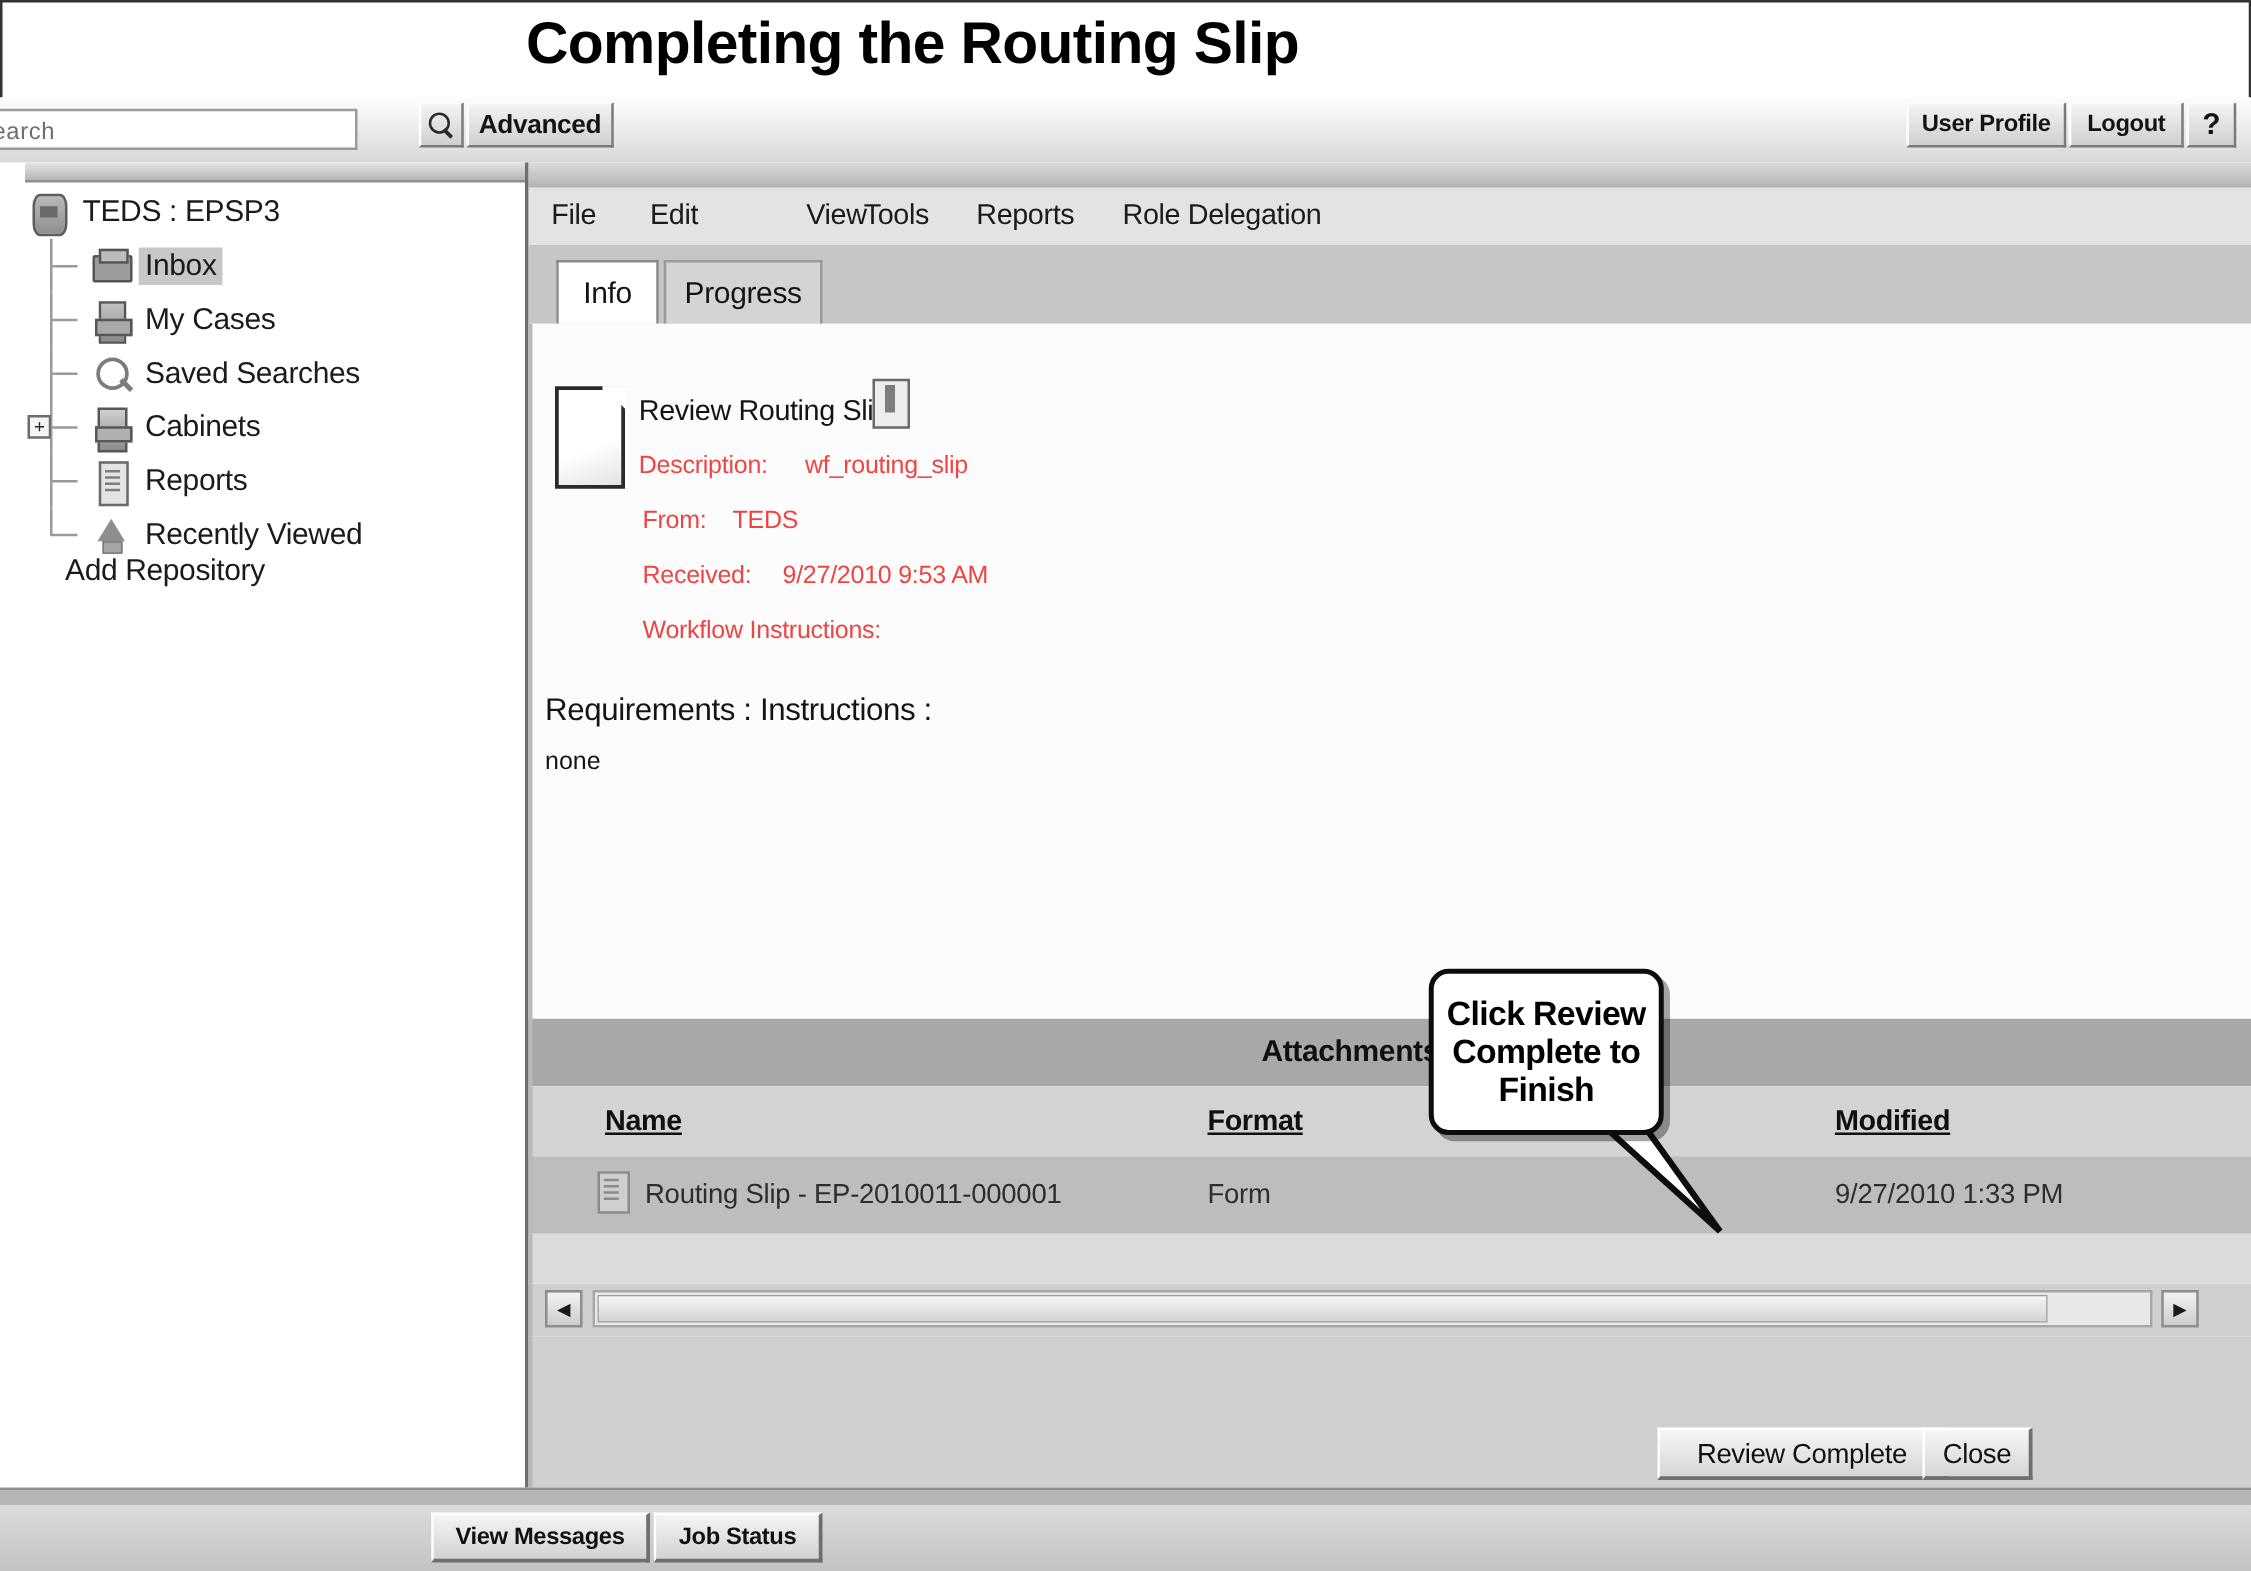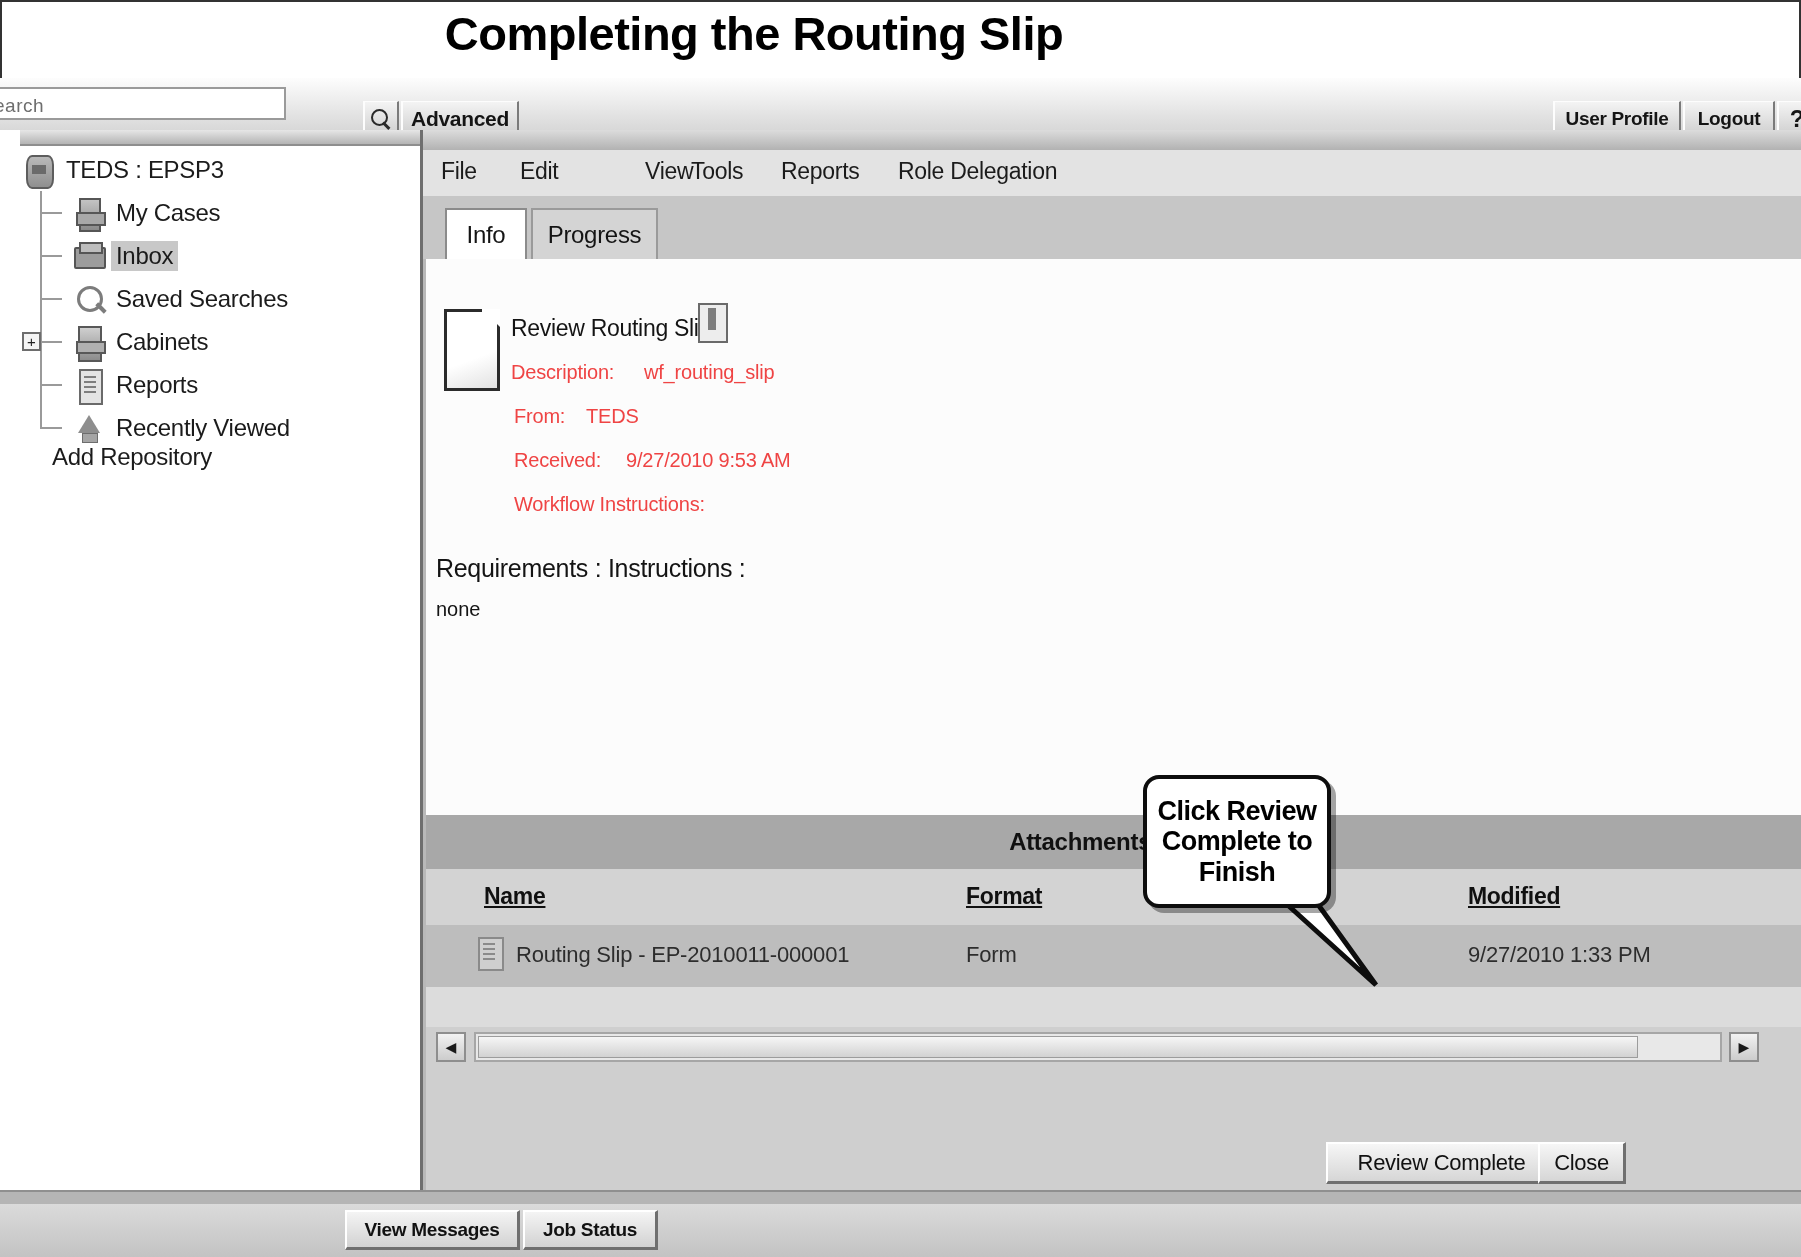--- a/index.html
+++ b/index.html
@@ -3,21 +3,20 @@
 <meta charset="utf-8">
 <style>
   html,body{margin:0;padding:0;background:#ffffff;}
   body{width:1801px;height:1257px;font-family:"Liberation Sans",sans-serif;color:#000;overflow:hidden;position:relative;}
 
   
   .slide-title{
     position:absolute;left:0;top:6px;width:1460px;text-align:center;
     font-size:47px;font-weight:bold;letter-spacing:-0.5px;
     font-family:"Liberation Sans",sans-serif;
-    margin-left:24px;
   }
 
   
   .app-window{
     position:absolute;left:0;top:78px;width:1801px;height:1179px;
     background:#ffffff;
   }
 
   
   .toolbar{
@@ -27,27 +26,27 @@
   }
   .search-box{
     position:absolute;left:-14px;top:9px;width:300px;height:33px;
     background:#ffffff;border:2px solid #9a9a9a;box-sizing:border-box;
   }
   .search-box .ph{
     position:absolute;left:6px;top:6px;font-size:19px;color:#6e6e6e;
     font-family:"Liberation Sans",sans-serif;letter-spacing:0.5px;
   }
   .tb-btn{
-    position:absolute;top:23px;height:36px;box-sizing:border-box;
+    position:absolute;top:4px;height:36px;box-sizing:border-box;
     background:linear-gradient(#f4f4f4,#cfcfcf);
     border-left:2px solid #fdfdfd;border-top:1px solid #fdfdfd;
     border-right:2px solid #7a7a7a;border-bottom:2px solid #7a7a7a;
     display:flex;align-items:center;justify-content:center;
     font-size:19px;font-weight:bold;color:#141414;
-    font-family:"Liberation Sans",sans-serif;letter-spacing:-0.3px;margin-left:28px;
+    font-family:"Liberation Sans",sans-serif;letter-spacing:-0.3px;
   }
   .search-icon-btn{left:335px;width:36px;}
   .adv-btn{left:373px;width:118px;font-size:21px;}
   .up-btn{left:1525px;width:128px;}
   .logout-btn{left:1655px;width:92px;}
   .help-btn{left:1749px;width:40px;font-size:24px;}
   .mag{position:relative;width:20px;height:20px;}
   .mag .lens{position:absolute;left:0;top:0;width:13px;height:13px;border:2px solid #2a2a2a;border-radius:50%;}
   .mag .hdl{position:absolute;left:12px;top:12px;width:9px;height:3px;background:#2a2a2a;transform:rotate(45deg);transform-origin:left center;}
 
@@ -292,40 +291,40 @@
       <div class="tree">
 
         <div class="tree-row">
           <div class="tree-indent tree-indent-root"></div>
           <div class="ticon">
               <span class="ic-repo"></span>
             </div>
           <div class="lbl">TEDS : EPSP3</div>
         </div>
 
-        <div class="tree-row">
+        <div class="tree-row selected">
           <div class="tree-indent">
               <span class="vline"></span>
               <span class="hline"></span>
             </div>
           <div class="ticon">
+              <span class="ic-inbox"></span>
+            </div>
+          <div class="lbl">Inbox</div>
+        </div>
+
+        <div class="tree-row">
+          <div class="tree-indent">
+              <span class="vline"></span>
+              <span class="hline"></span>
+            </div>
+          <div class="ticon">
               <span class="ic-case"></span>
             </div>
           <div class="lbl">My Cases</div>
-        </div>
-
-        <div class="tree-row selected">
-          <div class="tree-indent">
-              <span class="vline"></span>
-              <span class="hline"></span>
-            </div>
-          <div class="ticon">
-              <span class="ic-inbox"></span>
-            </div>
-          <div class="lbl">Inbox</div>
         </div>
 
         <div class="tree-row">
           <div class="tree-indent">
               <span class="vline"></span>
               <span class="hline"></span>
             </div>
           <div class="ticon">
               <span class="ic-search"></span>
             </div>

